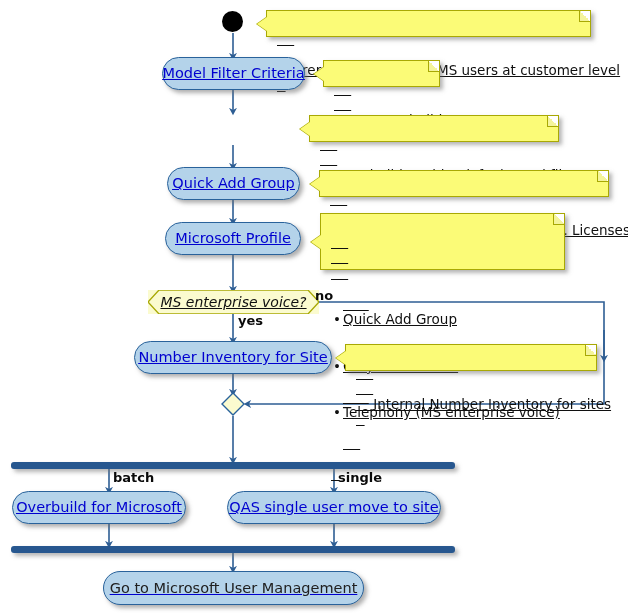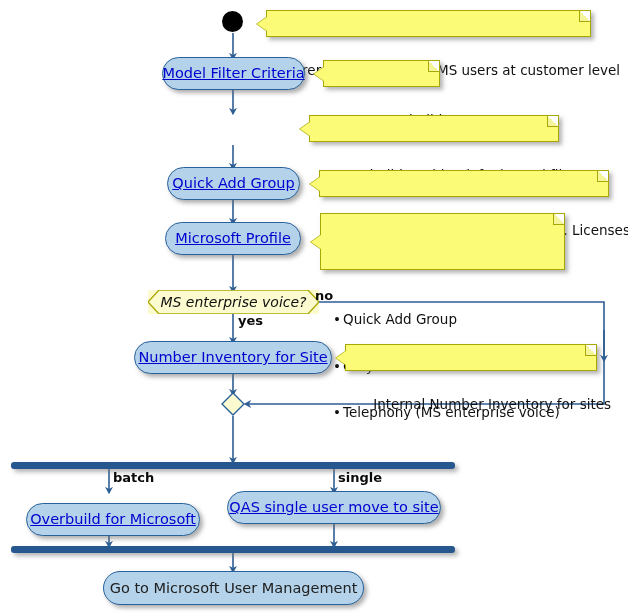--- a/index.html
+++ b/index.html
@@ -22,20 +22,21 @@
     position: absolute;
     left: 0;
     top: 0;
     width: 628px;
     height: 616px;
     overflow: visible;
   }
   .node {
     position: absolute;
     box-sizing: border-box;
+    text-decoration: underline;
   }
   
   .activity {
     background: #B4D3EA;
     border: 1.4px solid #29629B;
     border-radius: 17px;
     box-shadow: 3px 3px 4px rgba(110,110,110,0.55);
     display: flex;
     align-items: center;
     justify-content: center;
@@ -268,21 +269,21 @@
       <polygon points="12,1 23,12 12,23 1,12" fill="#FBFBCF" stroke="#29629B" stroke-width="1.4"></polygon>
     </svg>
   </div>
 
 
   <div class="node bar" style="left:11px; top:462px; width:444px;"></div>
 
   <div class="edge-label" style="left:113px; top:470px;">batch</div>
   <div class="edge-label" style="left:338px; top:470px;">single</div>
 
-  <div class="node activity" style="left:26px; top:491px; width:174px; height:33px;margin-top:12px;">
+  <div class="node activity" style="left:12px; top:491px; width:174px; height:33px;">
     <span class="lbl">Overbuild for Microsoft</span>
   </div>
 
   <div class="node activity" style="left:227px; top:491px; width:214px; height:33px;">
     <span class="lbl">QAS single user move to site</span>
   </div>
 
   <div class="node bar" style="left:11px; top:546px; width:444px;"></div>
 
   <div class="node activity plain" style="left:103px; top:571px; width:261px; height:34px;">

